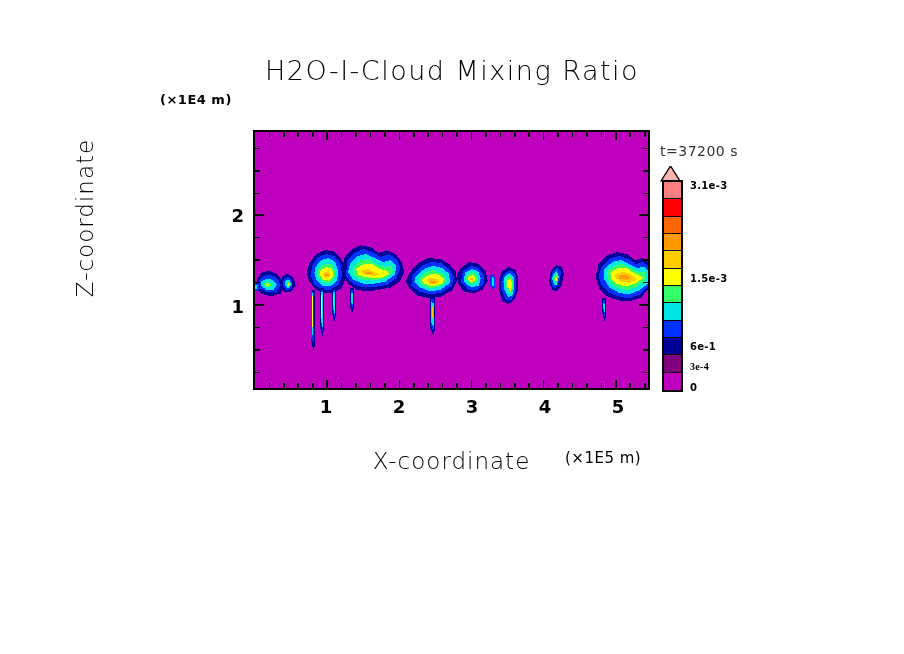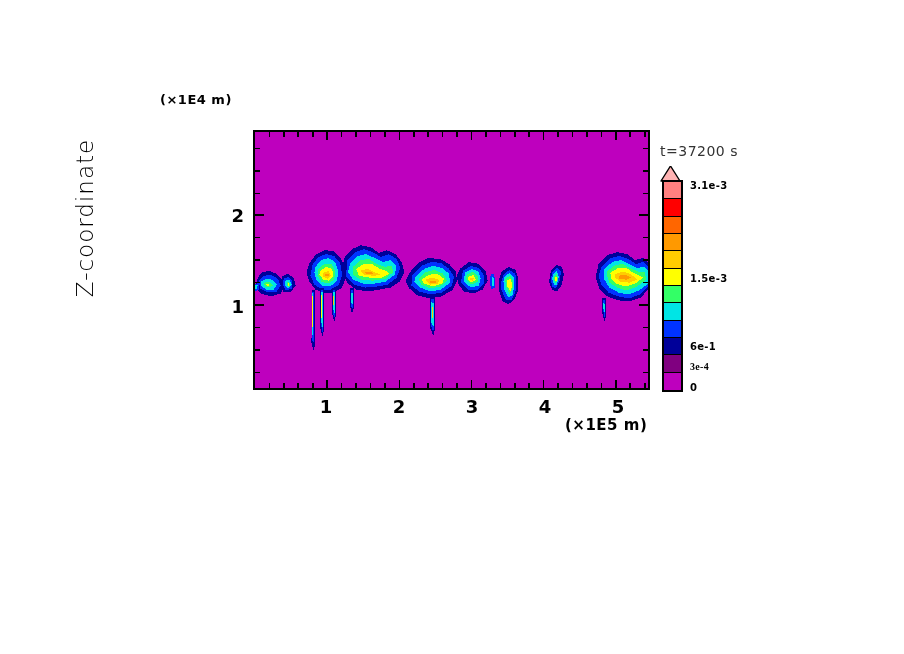--- a/index.html
+++ b/index.html
@@ -4,21 +4,21 @@
 <style>
   html,body{margin:0;padding:0;background:#ffffff;}
   body{width:904px;height:654px;position:relative;overflow:hidden;
        font-family:"DejaVu Sans",sans-serif;color:#000;}
   .fig{position:absolute;left:0;top:0;width:904px;height:654px;}
 
   .title{position:absolute;left:0;top:55px;width:904px;text-align:center;
          font-size:27px;letter-spacing:1.5px;font-family:"DejaVu Sans",sans-serif;
          font-weight:300;color:#000;}
   .zunit{position:absolute;left:160px;top:92px;font-size:13px;letter-spacing:0.5px;font-weight:bold;}
-  .xunit{position:absolute;left:565px;top:416px;font-size:15px;letter-spacing:0.5px;font-weight:bold;}
+  .xunit{position:absolute;left:565px;top:449px;font-size:15px;letter-spacing:0.5px;font-weight:normal;}
   .tstamp{position:absolute;left:660px;top:130px;font-size:14px;letter-spacing:0.5px;color:#333;margin-top:13px;}
 
   .plotbox{position:absolute;left:253px;top:130px;width:397px;height:260px;
            border:2px solid #000;box-sizing:border-box;overflow:hidden;background:#BE00BE;}
   .canvaswrap{position:absolute;left:0;top:0;width:100%;height:100%;}
   .canvaswrap svg{display:block;width:100%;height:100%;}
 
   .ytick-label{position:absolute;font-size:18px;font-weight:bold;text-align:right;width:30px;}
   .xtick-label{position:absolute;font-size:18px;font-weight:bold;text-align:center;width:30px;}
 
@@ -33,20 +33,21 @@
   .cband{width:100%;border-bottom:1px solid #000;box-sizing:border-box;}
   .cband:last-child{border-bottom:none;}
   .cbar-arrow{position:absolute;left:660px;top:166px;width:21px;height:16px;}
   .cbar-label{position:absolute;font-size:10px;font-weight:bold;letter-spacing:0.3px;left:690px;}
 </style>
 </head>
 <body>
 
 <div class="fig">
 
+  <div class="title">H2O-I-Cloud Mixing Ratio</div>
   <div class="zunit">(×1E4 m)</div>
   <div class="tstamp">t=37200 s</div>
 
   <div class="plotbox">
     <div class="canvaswrap">
       <svg viewBox="0 0 397 260" preserveAspectRatio="none" shape-rendering="crispEdges">
         <rect x="0" y="0" width="397" height="260" fill="#BE00BE"></rect>
 
         <g>
           <path d="M2,150 L6,143 L14,141 L22,144 L27,150 L30,157 L26,164 L16,167 L6,164 L1,158 Z" fill="#000099"></path>
@@ -243,20 +244,21 @@
   <div class="ytick-label" style="left:214px;top:205px;">2</div>
   <div class="ytick-label" style="left:214px;top:296px;">1</div>
 
   <div class="xtick-label" style="left:311px;top:396px;">1</div>
   <div class="xtick-label" style="left:384px;top:396px;">2</div>
   <div class="xtick-label" style="left:457px;top:396px;">3</div>
   <div class="xtick-label" style="left:530px;top:396px;">4</div>
   <div class="xtick-label" style="left:603px;top:396px;">5</div>
 
   <div class="ylab">Z-coordinate</div>
+  <div class="xlab">X-coordinate</div>
   <div class="xunit">(×1E5 m)</div>
 
   <svg class="cbar-arrow" viewBox="0 0 21 16">
     <polygon points="10.5,0 20,15 1,15" fill="#FFB3B3" stroke="#000" stroke-width="1.4" stroke-linejoin="round"></polygon>
   </svg>
 
   <div class="cbar">
     <div class="cband" style="height:8.333%;background:#FF8080"></div>
     <div class="cband" style="height:8.333%;background:#FF0000"></div>
     <div class="cband" style="height:8.333%;background:#FF6600"></div>

